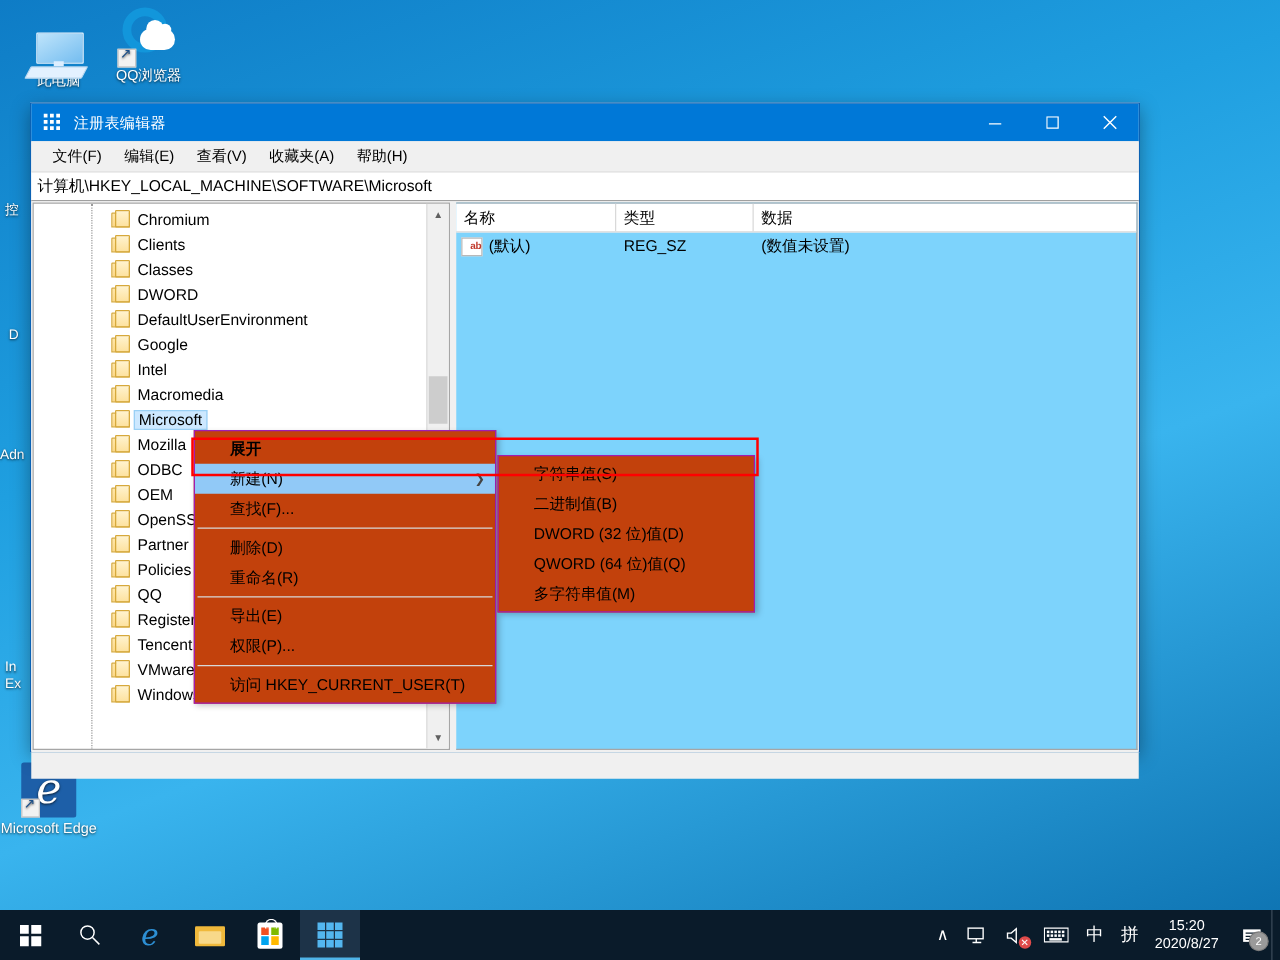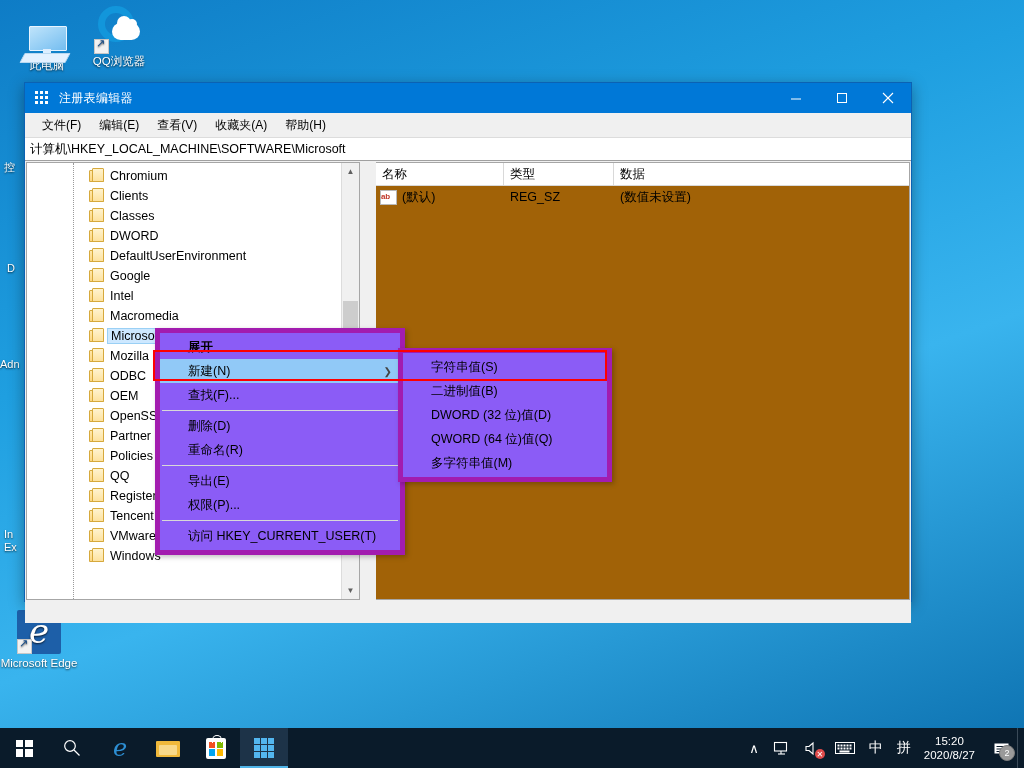--- a/index.html
+++ b/index.html
@@ -74,34 +74,34 @@
      background:linear-gradient(180deg,#fff3cf,#fde2a0);border:1px solid #d6a93c;box-sizing:border-box;border-radius:1px;}
   .trow .lbl{position:relative;z-index:2;}
   .trow.sel .lbl{background:#cde8ff;border:1px solid #9ad0f5;padding:0 3px;margin-left:-3px;}
   .vtrail{position:absolute;left:46px;top:0;bottom:0;border-left:1px dotted #9a9a9a;}
 
   .scrollbar{position:absolute;right:0;top:0;bottom:0;width:17px;background:#f0f0f0;border-left:1px solid #dcdcdc;}
   .sb-btn{height:17px;display:flex;align-items:center;justify-content:center;color:#606060;font-size:8px;}
   .sb-btn.bot{position:absolute;bottom:0;left:0;right:0;}
   .sb-thumb{position:absolute;left:1px;right:1px;top:138px;height:38px;background:#cdcdcd;}
 
-  .list{flex:1;background:#a16207;border:1px solid #a6a6a6;border-left:none;margin-left:16px;box-sizing:border-box;}
+  .list{flex:1;background:#7dd3fc;border:1px solid #a6a6a6;border-left:none;margin-left:5px;box-sizing:border-box;}
   .lhead{display:flex;height:22px;border-bottom:1px solid #d9d9d9;background:#fff;}
   .lhead div{font-size:12.5px;color:#000;padding:3px 0 0 6px;box-sizing:border-box;border-right:1px solid #d9d9d9;}
   .lrow{display:flex;height:22px;align-items:center;}
   .lrow div{font-size:12.5px;color:#000;padding-left:6px;box-sizing:border-box;}
   .abico{width:15px;height:13px;background:#fff;border:1px solid #b9b9b9;position:relative;
-     display:flex;align-items:center;justify-content:flex-start;flex:none;margin:0 5px 0 4px;}
+     display:flex;align-items:center;justify-content:flex-end;flex:none;margin:0 5px 0 4px;}
   .abico span{font-size:8px;font-weight:bold;color:#c0392b;line-height:1;letter-spacing:-.3px;}
 
   .statusbar{height:21px;background:#f0f0f0;}
 
   
-  .ctxmenu{position:absolute;background:#8b5cf6;border:5px solid #a21caf;box-shadow:2px 2px 5px rgba(0,0,0,.25);
-     padding:2px 0;z-index:40;}
+  .ctxmenu{position:absolute;background:#c2410c;border:1px solid #a21caf;box-shadow:2px 2px 5px rgba(0,0,0,.25);
+     padding:2px 0;z-index:40;margin-top:16px;}
   .ctxmenu .item{height:24px;display:flex;align-items:center;padding-left:28px;padding-right:26px;
      font-size:12.5px;color:#000;white-space:nowrap;position:relative;}
   .ctxmenu .item.bold{font-weight:bold;}
   .ctxmenu .item.hl{background:#91c9f7;}
   .ctxmenu .sep{height:1px;background:#d8d8d8;margin:3px 2px;}
   .ctxmenu .arrow{position:absolute;right:8px;font-size:10px;color:#444;}
 
   #ctx-main{left:155px;top:328px;width:240px;}
   #ctx-sub{left:398px;top:348px;width:204px;}
 

